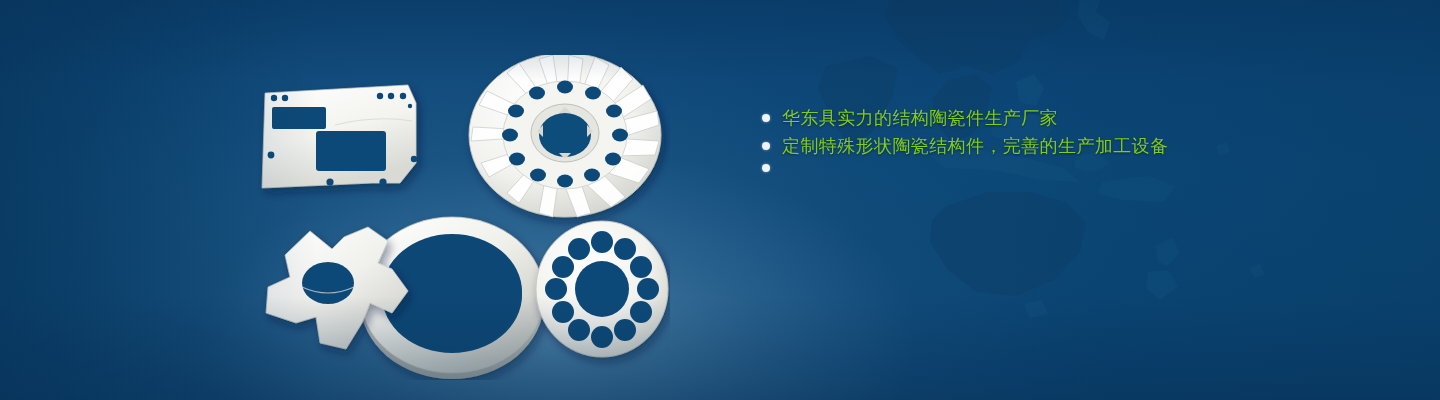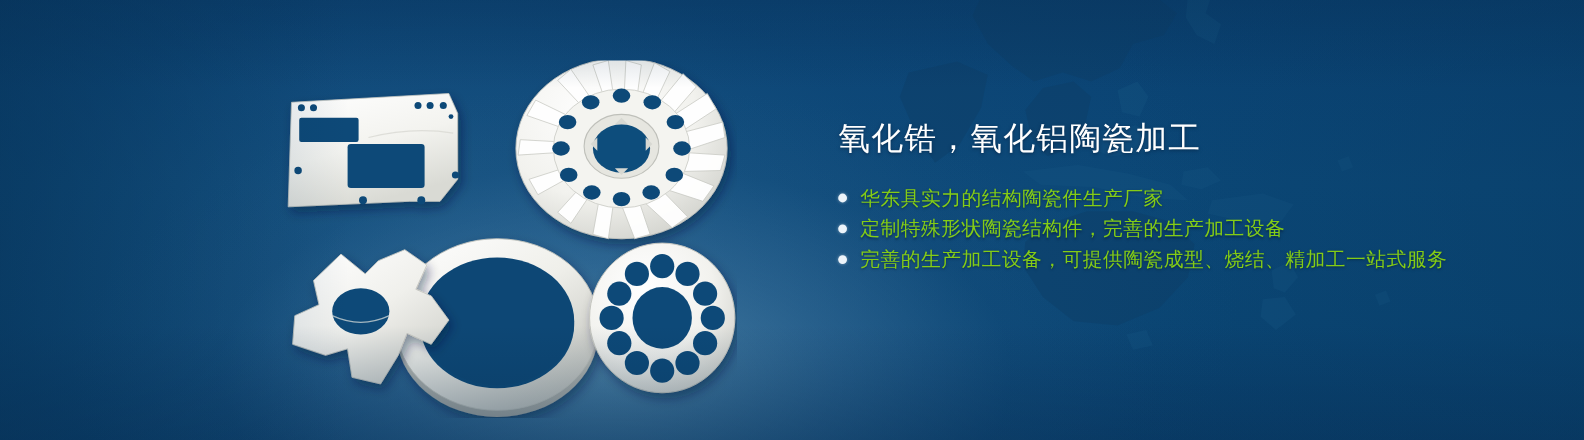--- a/index.html
+++ b/index.html
@@ -277,30 +277,28 @@
           <ellipse cx="27" cy="50" rx="11" ry="11"></ellipse>
           <ellipse cx="43" cy="32" rx="11" ry="11"></ellipse>
         </g>
       </g>
     </svg>
   </div>
 
   <div class="bg-vignette"></div>
 
   <div class="copy">
-    <h1 class="headline">氧化锆，氧化铝陶瓷加工</h1>
     <ul class="bullets">
       <li class="bullet">
         <span class="bullet-dot"></span>
         <span class="bullet-text">华东具实力的结构陶瓷件生产厂家</span>
       </li>
       <li class="bullet">
         <span class="bullet-dot"></span>
         <span class="bullet-text">定制特殊形状陶瓷结构件，完善的生产加工设备</span>
       </li>
       <li class="bullet">
         <span class="bullet-dot"></span>
-        <span class="bullet-text">完善的生产加工设备，可提供陶瓷成型、烧结、精加工一站式服务</span>
       </li>
     </ul>
   </div>
 
 </div>
 
 </body></html>

